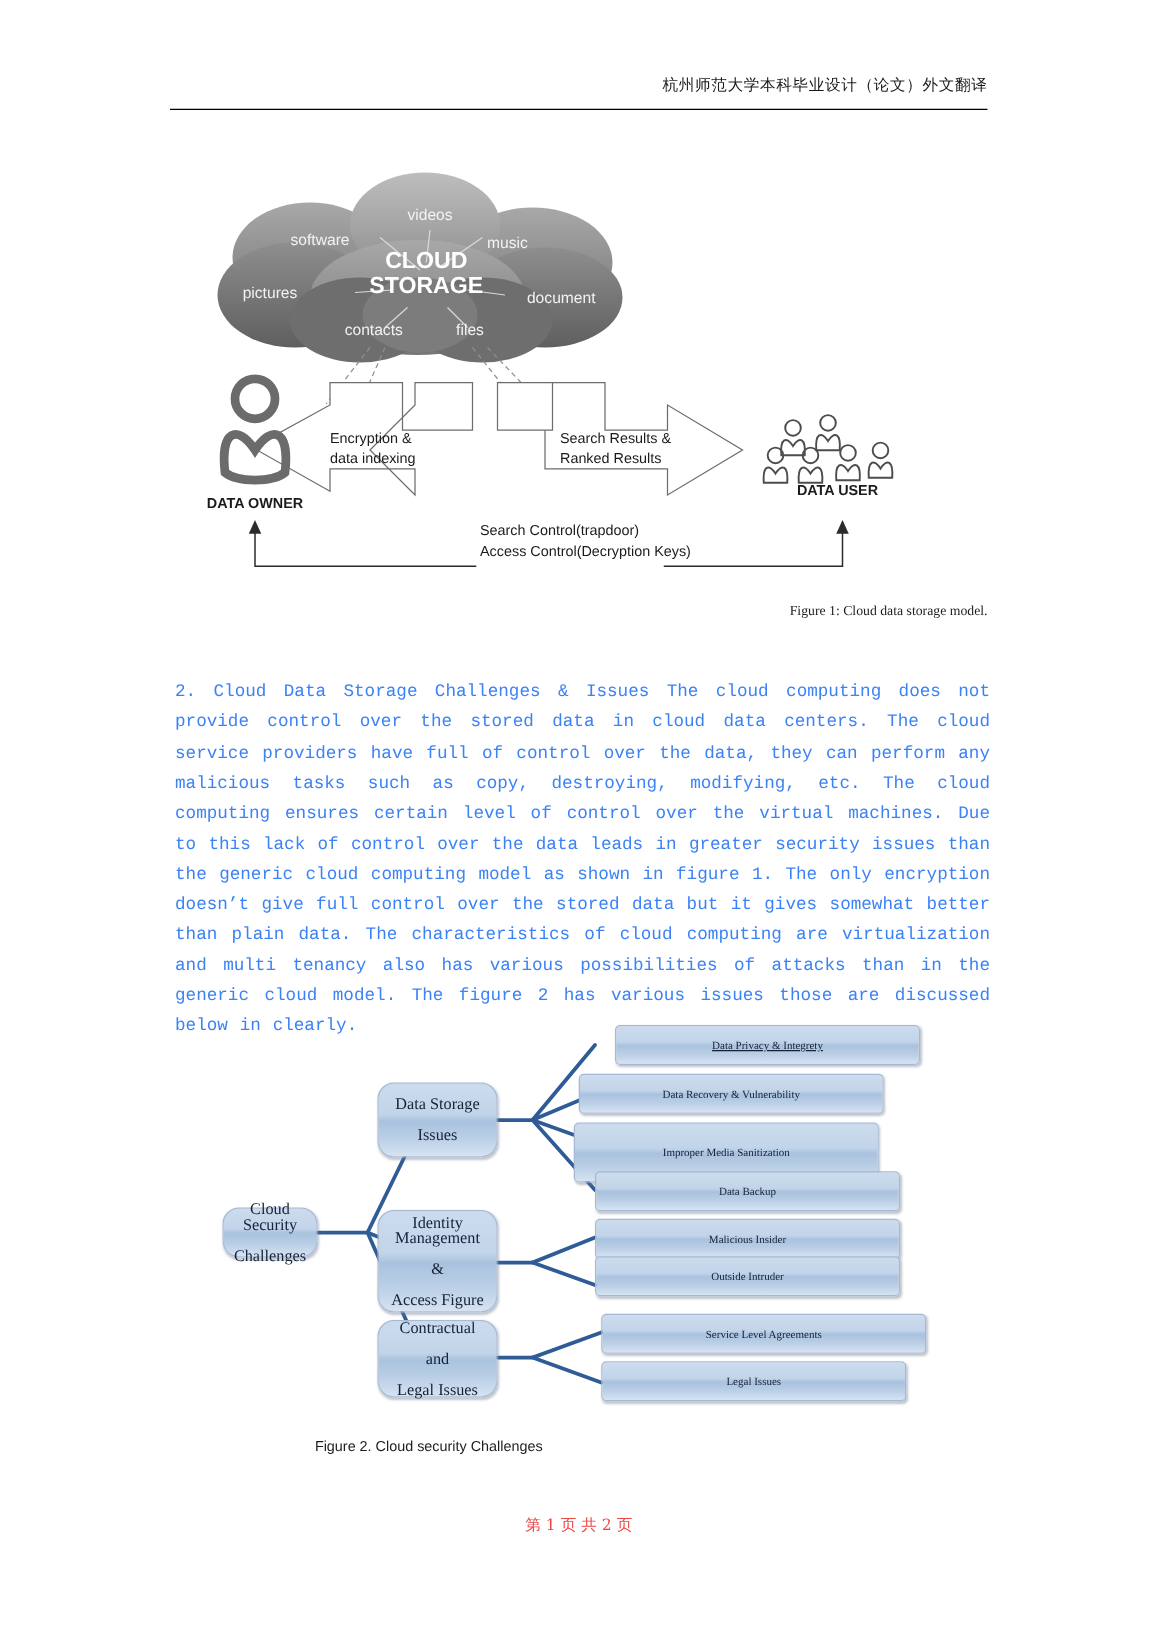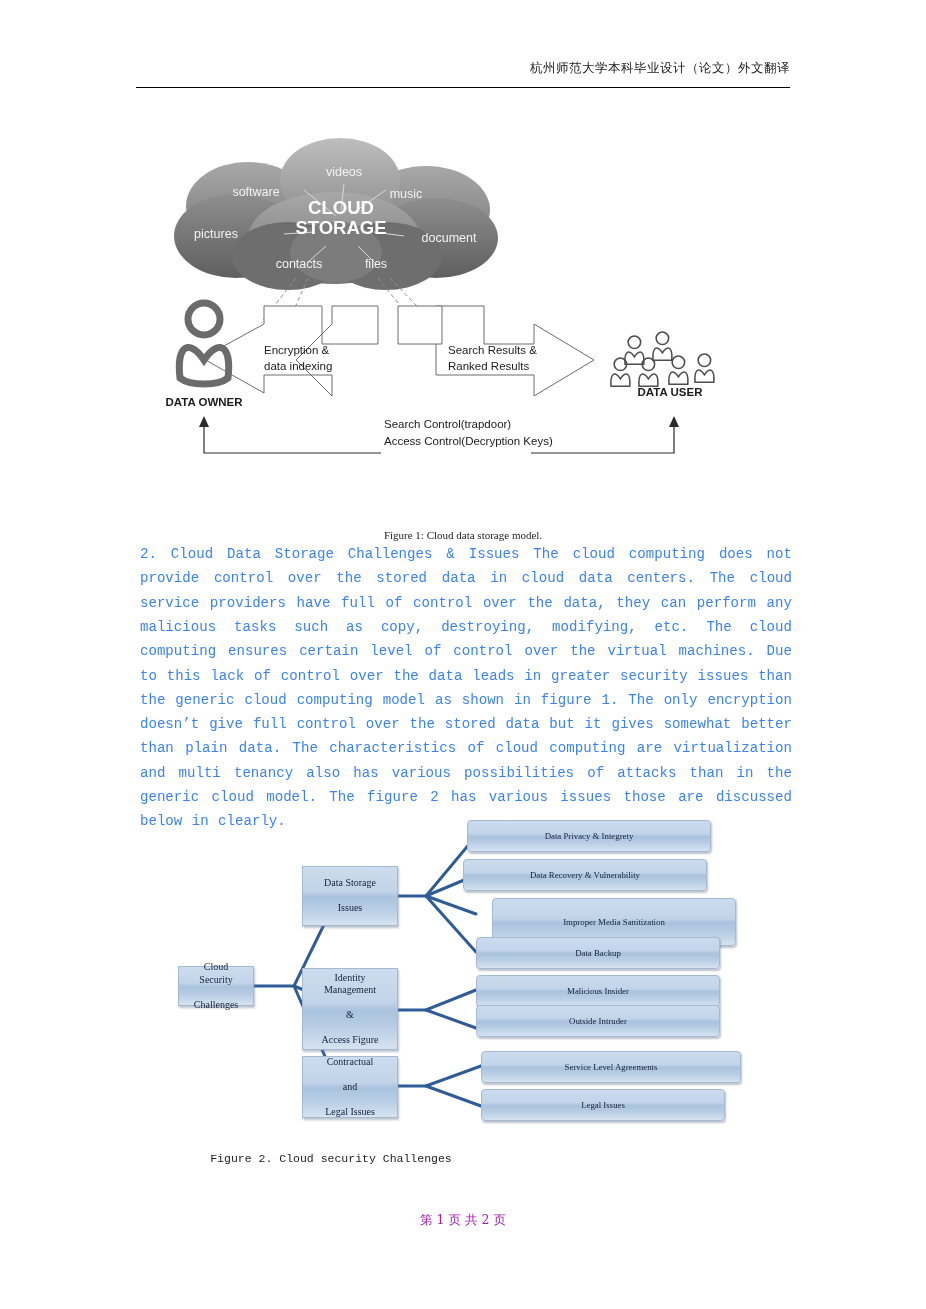--- a/index.html
+++ b/index.html
@@ -41,25 +41,24 @@
     top: 128px;
     width: 654px;
     height: 385px;
   }
   .fig1-canvas { position: absolute; left: 0; top: 0; }
   .fig1-caption {
     position: absolute;
     left: 0;
     top: 355px;
     width: 654px;
-    text-align: center;
+    text-align: right;
     font-family: "Liberation Serif", serif;
     font-size: 11px;
     color: #1d1d1d;
-    margin-top: 46px;
   }
 
   
   .body-text {
     position: absolute;
     left: 140px;
     top: 528px;
     width: 652px;
     font-family: Liberation Mono, monospace;
     font-size: 14.1px;
@@ -75,62 +74,62 @@
   .figure2 {
     position: absolute;
     left: 136px;
     top: 818px;
     width: 654px;
     height: 360px;
   }
   .fig2-canvas { position: absolute; left: 0; top: 0; }
   .fig2-caption {
     position: absolute;
-    left: 4px;
+    left: 16px;
     top: 1152px;
     width: 654px;
     text-align: center;
-    font-family: Liberation Mono, monospace;
+    font-family: Liberation Sans, sans-serif;
     font-size: 11.5px;
     color: #1d1d1d;
   }
 
   
   .node {
     position: absolute;
     box-sizing: border-box;
     border: 1px solid #a6b9d4;
-    border-radius: 0;
+    border-radius: 13px;
     background: linear-gradient(to bottom, #ccdcee 0%, #c2d4e9 42%, #a9c2de 52%, #bdd1e7 78%, #d6e3f1 100%);
     box-shadow: 1px 1.5px 2px rgba(110,125,145,0.45);
     display: flex;
     align-items: center;
     justify-content: center;
     text-align: center;
     font-family: "Liberation Serif", "DejaVu Serif", serif;
-    font-size: 10px;
+    font-size: 13px;
     line-height: 12.5px;
     color: #16213a;
   }
   .node.leaf {
     border-radius: 4px;
     font-size: 8.8px;
   }
   .node span { display: block; padding: 0 4px; }
 
   
   .page-footer {
     position: absolute;
     left: 0;
     top: 1212px;
     width: 926px;
     text-align: center;
     font-family: "DejaVu Serif", "Liberation Serif", serif;
     font-size: 12.5px;
-    color: #a21caf;
+    color: #ef4444;
   }
 </style>
 </head>
 <body>
 
 <div class="page-header">
   <div class="hdr-text">杭州师范大学本科毕业设计（论文）外文翻译</div>
 </div>
 
 <div class="figure1">
@@ -283,27 +282,27 @@
   <div class="node" style="left:166px; top:48px; width:96px; height:60px;">
     <span><span>Data Storage</span><br><span>Issues</span></span>
   </div>
   <div class="node" style="left:166px; top:150px; width:96px; height:82px;">
     <span><span>Identity  Management</span><br><span>&amp;</span><br><span>Access Figure</span></span>
   </div>
   <div class="node" style="left:166px; top:238px; width:96px; height:62px;">
     <span><span>Contractual</span><br><span>and</span><br><span>Legal Issues</span></span>
   </div>
 
-  <div class="node leaf" style="left:331px; top:2px; width:244px; height:32px;">
+  <div class="node leaf" style="left:356px; top:2px; width:244px; height:32px;text-decoration:underline;">
     <span>Data Privacy &amp; Integrety</span>
   </div>
   <div class="node leaf" style="left:327px; top:41px; width:244px; height:32px;">
     <span>Data Recovery &amp; Vulnerability</span>
   </div>
-  <div class="node leaf" style="left:356px; top:80px; width:244px; height:48px;">
+  <div class="node leaf" style="left:323px; top:80px; width:244px; height:48px;">
     <span>Improper Media Sanitization</span>
   </div>
   <div class="node leaf" style="left:340px; top:119px; width:244px; height:32px;">
     <span>Data Backup</span>
   </div>
   <div class="node leaf" style="left:340px; top:157px; width:244px; height:32px;">
     <span>Malicious Insider</span>
   </div>
   <div class="node leaf" style="left:340px; top:187px; width:244px; height:32px;">
     <span>Outside Intruder</span>

